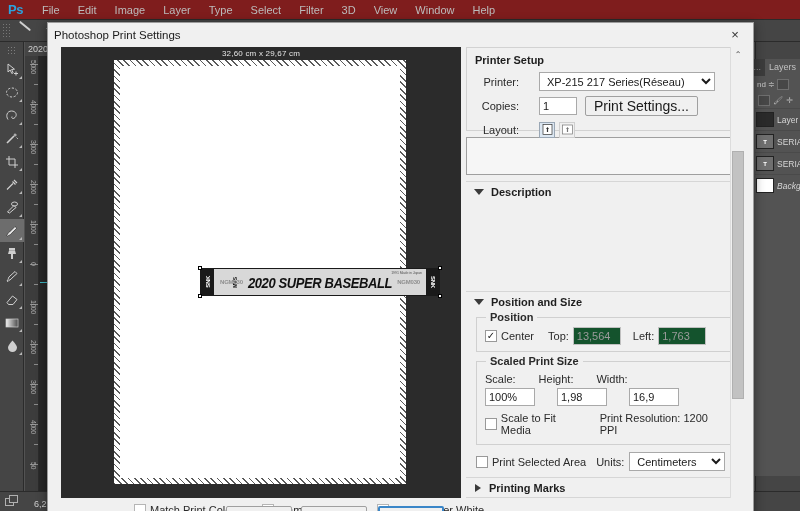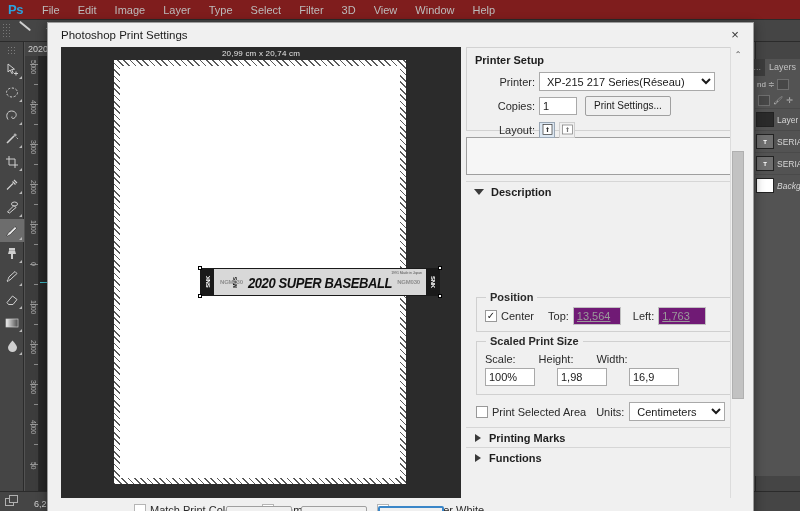--- a/index.html
+++ b/index.html
@@ -176,21 +176,21 @@
     background: #f0f0f0;
     border: 1px solid #9c9c9c;
     box-shadow: 0 2px 10px rgba(0,0,0,.45);
   }
   .dlg-titlebar {
     height: 24px; background: #f0f0f0;
     display: flex; align-items: center; position: relative;
     border-bottom: 1px solid #f0f0f0;
   }
   .dlg-title {
-    font-size: 11.5px; color: #1b1b1b; padding-left: 13px;
+    font-size: 11.5px; color: #1b1b1b; padding-left: 6px;
     font-family: "Liberation Sans", sans-serif;
   }
   .dlg-close {
     position: absolute; right: 0; top: 0; width: 36px; height: 22px;
     display: flex; align-items: center; justify-content: center;
     color: #333; font-size: 13px;
   }
 
   
   .preview-pane {
@@ -278,31 +278,31 @@
     position: relative; padding: 6px 8px 8px 8px;
   }
   .group-legend {
     font-weight: bold; font-size: 11px; color: #1e1e1e; margin-bottom: 5px;
   }
   .row {
     display: flex; align-items: center; height: 21px; margin-bottom: 3px;
   }
   .lbl-r {
     text-align: right; font-size: 11px; color: #2a2a2a;
-    padding-right: 4px;
+    padding-right: 20px;
   }
   select.ctl, input.ctl {
     font-family: "Liberation Sans", sans-serif; font-size: 11px;
     border: 1px solid #a9a9a9; background: #ffffff; color: #1a1a1a;
     height: 18px; padding: 0 3px; outline: none;
   }
   select.ctl { height: 19px; padding-left: 3px; }
-  input.ctl.dis { color: #9a9a9a; background: #701a75; border-color: #c0c0c0; text-decoration: underline; }
+  input.ctl.dis { color: #9a9a9a; background: #14532d; border-color: #c0c0c0; }
   .btn {
-    font-family: "Liberation Sans", sans-serif; font-size: 10px;
+    font-family: "Liberation Sans", sans-serif; font-size: 14px;
     background: #f0f0f0; border: 1px solid #a0a0a0; color: #1a1a1a;
     height: 20px; padding: 0 8px; border-radius: 2px;
   }
   .layout-btn {
     width: 16px; height: 16px; border: 1px solid #9aa7b5;
     background: #dce7f2; margin-right: 4px;
     display: flex; align-items: center; justify-content: center;
   }
   .layout-btn.off { background: #f0f0f0; border-color: #cfcfcf; }
 
@@ -579,21 +579,21 @@
   </div>
 
   <div class="dlg">
 
     <div class="dlg-titlebar">
       <div class="dlg-title">Photoshop Print Settings</div>
       <div class="dlg-close">×</div>
     </div>
 
     <div class="preview-pane">
-      <div class="preview-dim">20,99 cm x 20,74 cm</div>
+      <div class="preview-dim">32,60 cm x 29,67 cm</div>
       <div class="paper">
         <div class="artwork">
           <div class="art-handle" style="left:-3px; top:-3px;"></div>
           <div class="art-handle" style="right:-3px; top:-3px;"></div>
           <div class="art-handle" style="left:-3px; bottom:-3px;"></div>
           <div class="art-handle" style="right:-3px; bottom:-3px;"></div>
 
           <div class="art-left-block">
             <span class="art-vert">SNK</span>
           </div>
@@ -646,20 +646,24 @@
       </div>
 
       <div style="height:6px;"></div>
       <div class="desc-box"></div>
       <div class="sec-header" style="margin-top:6px;">
         <span class="tri"></span>
         <span>Description</span>
       </div>
       <div style="height:90px;"></div>
 
+      <div class="sec-header">
+        <span class="tri"></span>
+        <span>Position and Size</span>
+      </div>
       <div class="sec-body">
 
         <div class="subgroup" style="margin-top:4px; padding-top:9px; padding-bottom:6px;">
           <div class="cap">Position</div>
           <div style="display:flex; align-items:center;">
             <span class="chk">
               <span class="bx">✓</span>
               <span>Center</span>
             </span>
             <span class="field-lbl" style="margin-left:14px;">Top:</span>
@@ -673,20 +677,27 @@
           <div class="cap">Scaled Print Size</div>
           <div style="display:flex; gap:23px;">
             <span class="field-lbl">Scale:</span>
             <span class="field-lbl">Height:</span>
             <span class="field-lbl">Width:</span>
           </div>
           <div style="display:flex; gap:22px; margin-top:3px;">
             <input class="ctl" style="width: 50px;" value="100%">
             <input class="ctl" style="width: 50px;" value="1,98">
             <input class="ctl" style="width: 50px;" value="16,9">
+          </div>
+          <div style="display:flex; align-items:center; margin-top:6px;">
+            <span class="chk">
+              <span class="bx"></span>
+              <span>Scale to Fit Media</span>
+            </span>
+            <span class="field-lbl" style="margin-left:12px;">Print Resolution: 1200 PPI</span>
           </div>
         </div>
 
         <div style="display:flex; align-items:center; margin-top:7px;">
           <span class="chk">
             <span class="bx"></span>
             <span>Print Selected Area</span>
           </span>
           <span class="field-lbl" style="margin-left:10px;">Units:</span>
           <select class="ctl" style="width:96px; margin-left:5px;">

